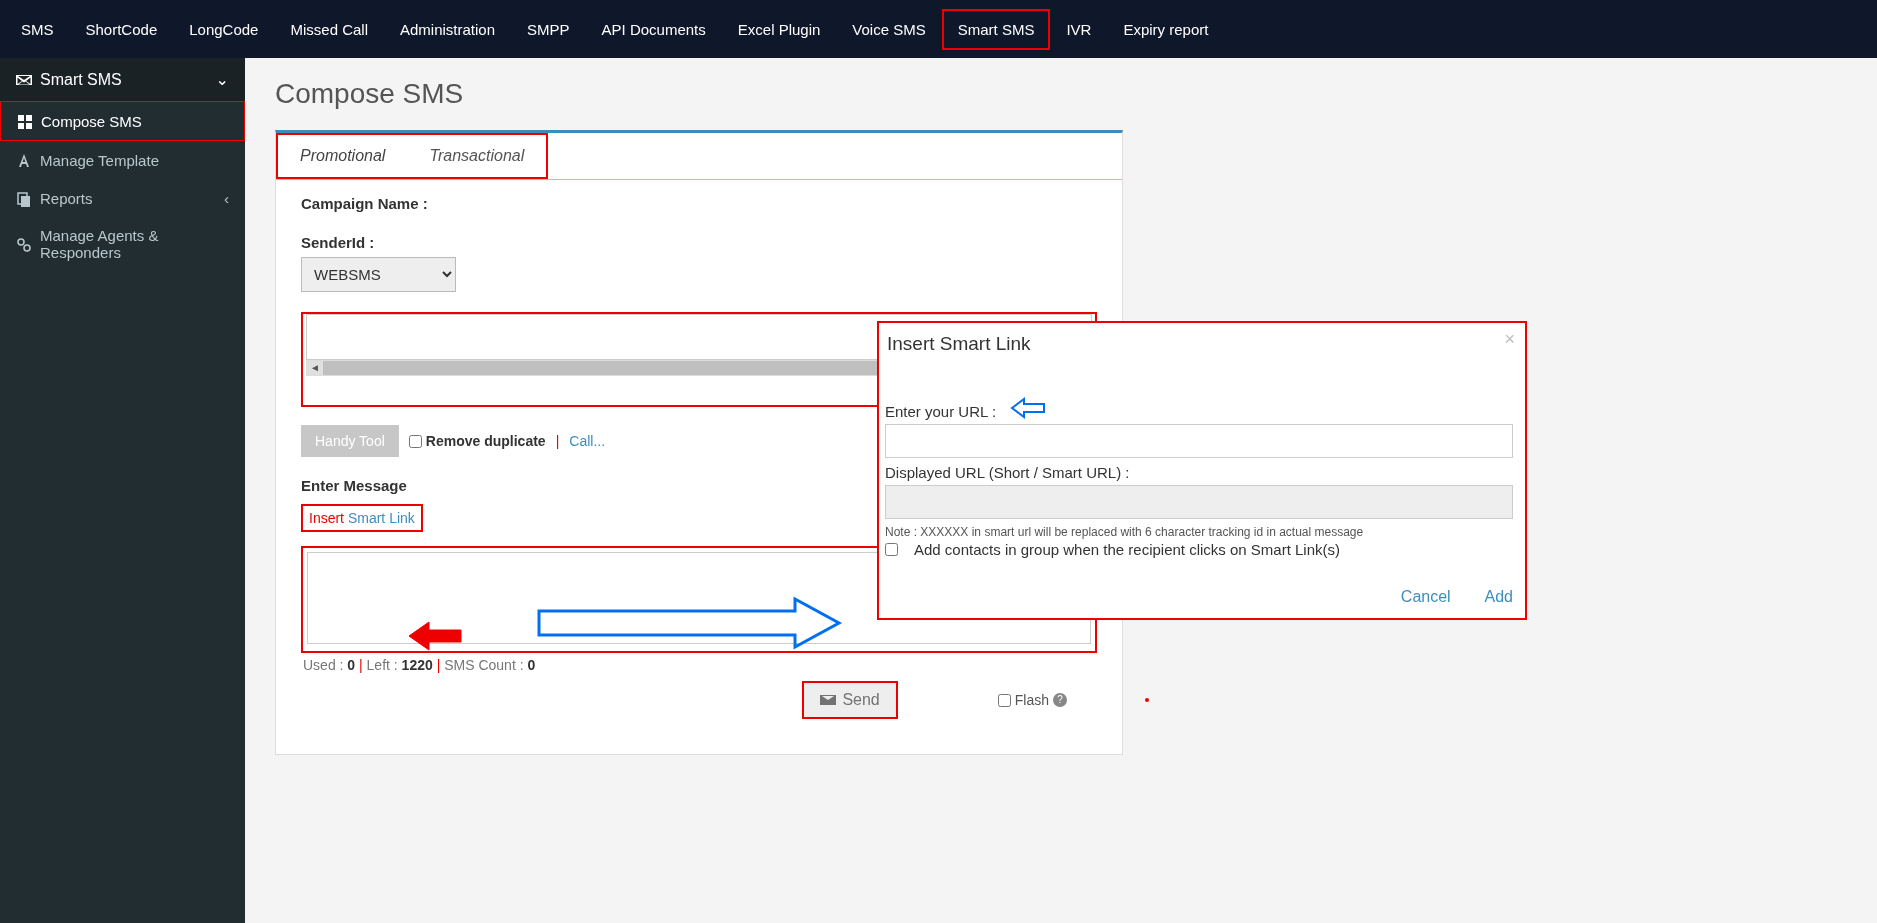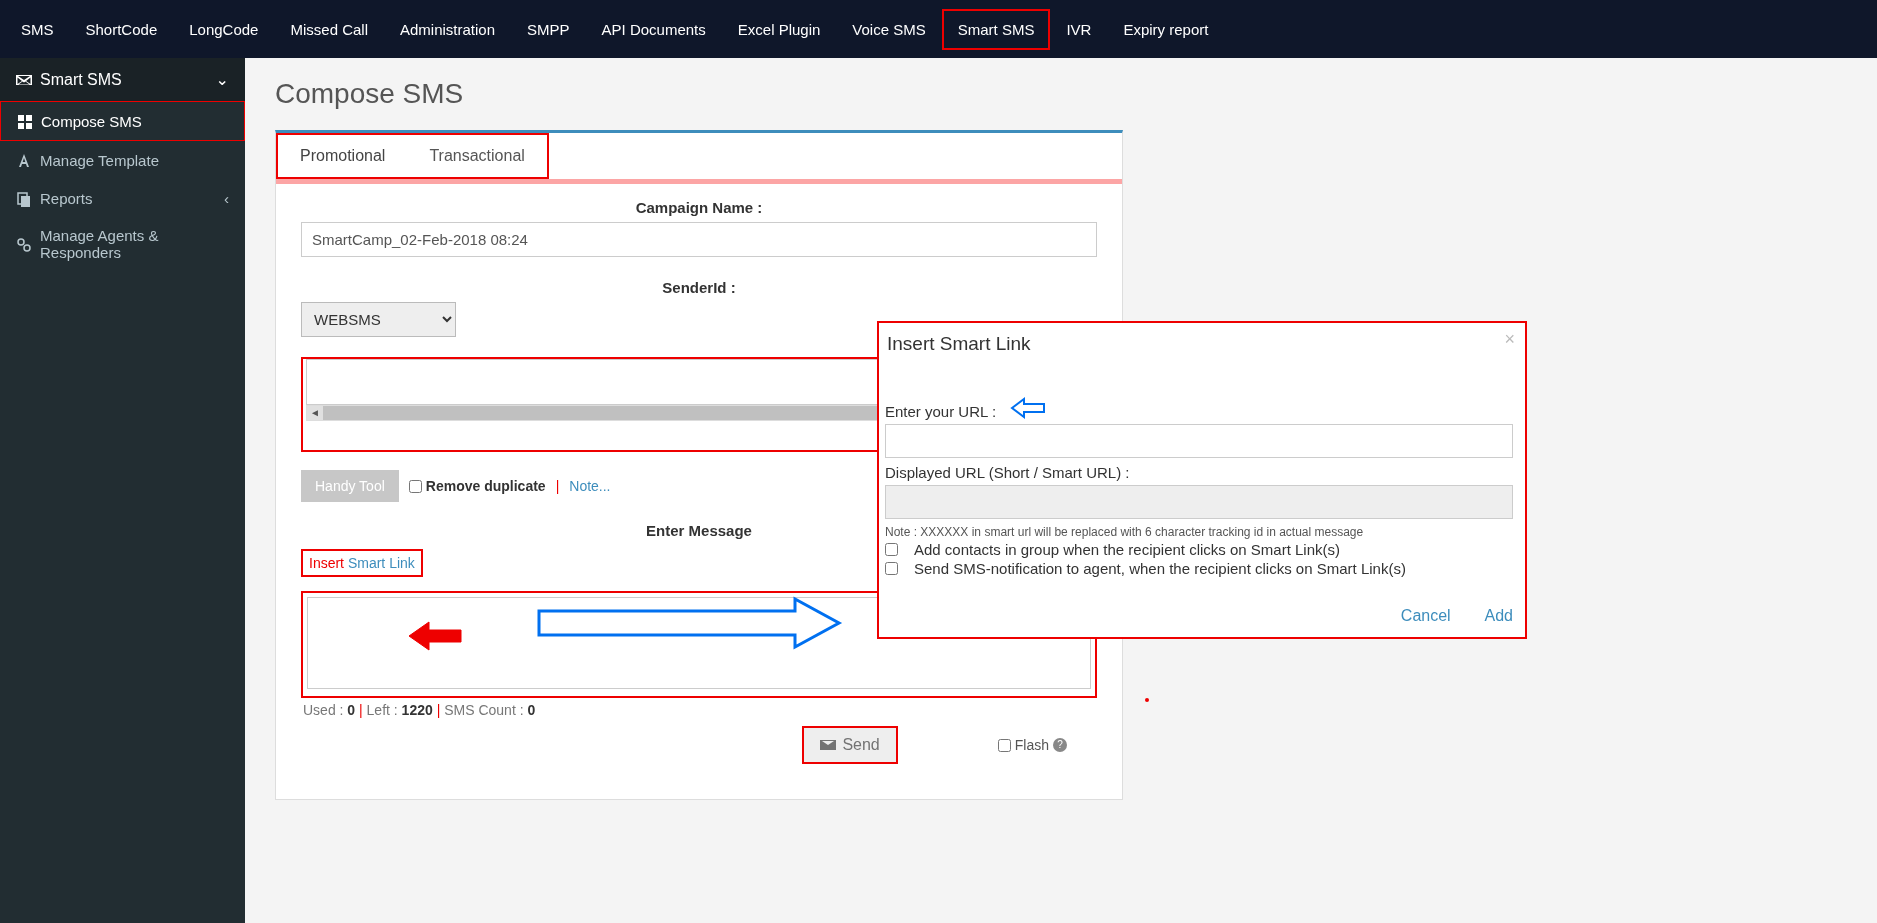--- a/index.html
+++ b/index.html
@@ -18,27 +18,27 @@
 .sidebar .item { display: flex; align-items: center; padding: 10px 16px; color: #b8c7ce; cursor: pointer; font-size: 15px; gap: 8px; }
 .sidebar .item.highlighted { border: 1px solid #e00; }
 .sidebar .item.active { color: #fff; }
 .sidebar .item .chev { margin-left: auto; }
 
 
 .content { flex: 1; padding: 20px 30px; position: relative; }
 .page-title { font-size: 28px; font-weight: 500; color: #555; margin-bottom: 20px; }
 
 .card { background: #fff; border-top: 3px solid #3d8dbc; border: 1px solid #ddd; border-top: 3px solid #3d8dbc; width: 848px; padding-bottom: 20px; }
-.tabs { display: flex; border-bottom: 5px solid #fca5a5; }
+.tabs { display: flex; border-bottom: 1px solid #fca5a5; font-style: italic; }
 .tabs .tab { padding: 12px 22px; cursor: pointer; color: #555; font-size: 16px; }
 .tabs .tab.active { color: #444; border-bottom-color: transparent; }
 .tabs-hl { border: 2px solid #e00; display: inline-flex; }
 
 .cardbody { padding: 15px 25px; }
-.label { font-weight: 700; color: #333; margin-bottom: 6px; font-size: 15px; text-align: center; }
+.label { font-weight: 700; color: #333; margin-bottom: 6px; font-size: 15px; }
 .input-text { width: 100%; border: 1px solid #ccc; padding: 8px 10px; font-size: 15px; color: #555; background: #fff; }
 .select { width: 155px; border: 1px solid #bbb; padding: 7px 8px; background: #eee; font-size: 15px; color: #333; }
 
 .number-box { border: 2px solid #e00; margin-top: 20px; padding-bottom: 6px; }
 .number-box .label { padding: 8px 8px 4px 8px; }
 .number-input { width: calc(100% - 6px); margin: 0 3px; height: 46px; border: 1px solid #ccc; }
 .scrollbar { height: 16px; background: #f1f1f1; border: 1px solid #ddd; margin: 0 3px; display: flex; align-items: center; }
 .scrollbar .arrow { width: 16px; height: 14px; background: #e0e0e0; text-align: center; font-size: 10px; line-height: 14px; color: #555; }
 .scrollbar .track { flex: 1; height: 14px; background: #c0c0c0; }
 .import-row { text-align: right; padding: 6px 8px 0 8px; font-size: 15px; color: #333; }
@@ -154,21 +154,20 @@
     <div class="card">
       <div class="tabs">
         <span class="tabs-hl" id="tabs-hl">
             <span class="tab active">Promotional</span>
             <span class="tab">Transactional</span>
           </span>
       </div>
 
       <div class="cardbody">
         <div class="label">Campaign Name :</div>
-        <input class="input-text" value="SmartCamp_02-Feb-2018 08:24" style="">
 
         <div class="label" style="margin-top:22px;">SenderId :</div>
         <select class="select">
           <option>WEBSMS</option>
         </select>
 
         <div class="number-box">
           <div class="number-input"></div>
           <div class="scrollbar">
             <div class="arrow">◄</div>
@@ -177,21 +176,21 @@
           <div class="import-row">Import contacts from :</div>
         </div>
 
         <div class="toolbar-row">
           <button class="btn-grey">Handy Tool</button>
           <label style="display:flex;align-items:center;gap:4px;">
             <input type="checkbox" class="chk" style="">
             <b>Remove duplicate</b>
           </label>
           <span class="sep">|</span>
-          <span class="more-link">Note...</span>
+          <span class="more-link">Call...</span>
         </div>
 
         <div class="msg-section">
           <div class="label">Enter Message</div>
           <span class="insert-link">
             <span class="red">Insert</span>
             <span class="blue">Smart Link</span>
           </span>
         </div>
 
@@ -239,24 +238,20 @@
         <span class="lbl">Displayed URL (Short / Smart URL)   :</span>
         <input class="url-input disabled" disabled="" style="">
       </div>
 
       <div class="note">Note : XXXXXX in smart url will be replaced with 6 character tracking id in actual message</div>
 
       <div class="chk-row">
         <input type="checkbox" class="chk" style="">
         <span>Add contacts in group when the recipient clicks on Smart Link(s)</span>
       </div>
-      <div class="chk-row">
-        <input type="checkbox" class="chk" style="">
-        <span>Send SMS-notification to agent, when the recipient clicks on Smart Link(s)</span>
-      </div>
 
       <div class="footer">
         <span>Cancel</span>
         <span>Add</span>
       </div>
     </div>
 
     <svg class="arrow-svg" style="top:560px;left:160px;" width="60" height="36">
       <path d="M 4 18 L 24 4 L 24 12 L 56 12 L 56 24 L 24 24 L 24 32 Z" fill="#e00" stroke="#e00"></path>
     </svg>

